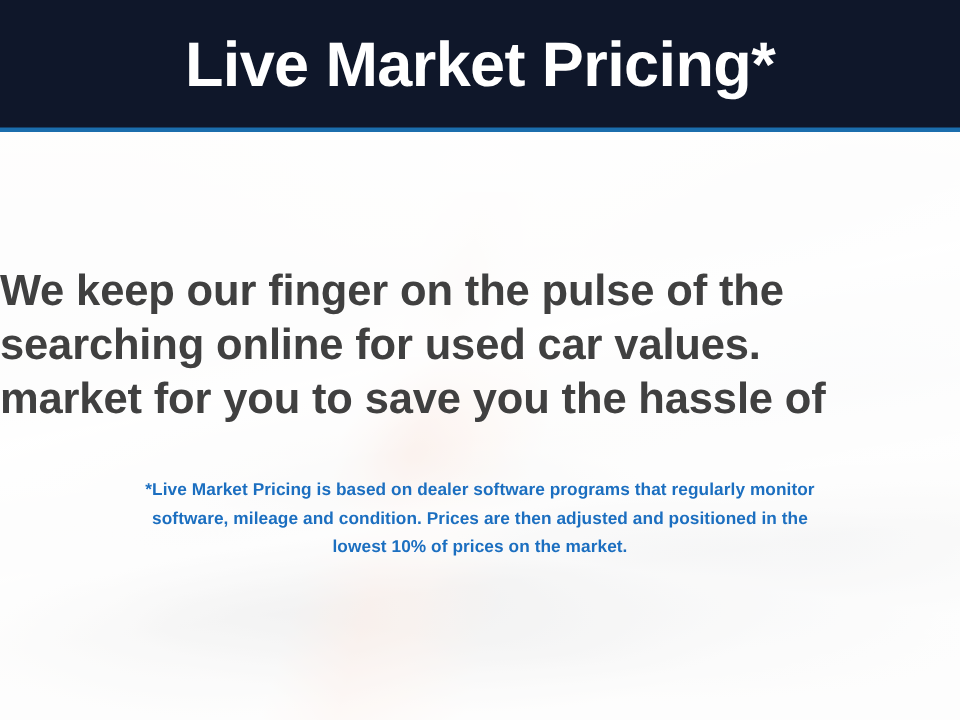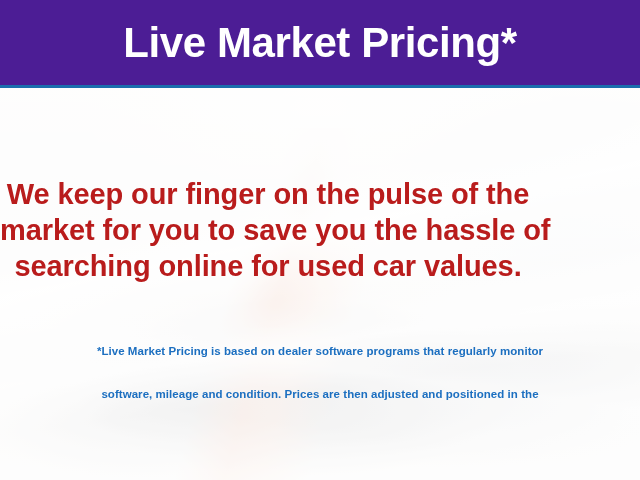--- a/index.html
+++ b/index.html
@@ -23,21 +23,21 @@
     background: #f4f4f2;
   }
 
   
   .header-banner {
     position: absolute;
     left: 0;
     top: 0;
     width: 640px;
     height: 88px;
-    background: #4c1d95;
+    background: #0f172a;
     z-index: 6;
     display: flex;
     align-items: center;
     justify-content: center;
   }
 
   .header-banner::after {
     content: "";
     position: absolute;
     left: 0;
@@ -132,22 +132,22 @@
     width: 640px;
     height: 392px;
     z-index: 5;
   }
 
   .headline {
     position: absolute;
     left: 0;
     top: 88px;
     width: 536px;
-    text-align: center;
-    color: #b91c1c;
+    text-align: left;
+    color: #404040;
     font-size: 29px;
     font-weight: bold;
     line-height: 36px;
     letter-spacing: -0.1px;
   }
 
   .headline-line {
     display: block;
     white-space: nowrap;
   }
@@ -161,21 +161,20 @@
     color: #1c6fc0;
     font-size: 11.5px;
     font-weight: bold;
     line-height: 19px;
     letter-spacing: 0.05px;
   }
 
   .disclaimer-line {
     display: block;
     white-space: nowrap;
-    margin-top: 24px;
   }
 </style>
 </head>
 <body>
 
 <div class="promo-card">
 
   <div class="photo-area">
     <div class="photo-layer ph-body"></div>
     <div class="photo-layer ph-streak2"></div>
@@ -187,23 +186,24 @@
   </div>
 
   <div class="header-banner">
     <h1 class="banner-title">Live Market Pricing*</h1>
   </div>
 
   <div class="content">
 
     <div class="headline">
       <span class="headline-line">We keep our finger on the pulse of the</span>
+      <span class="headline-line">searching online for used car values.</span>
       <span class="headline-line">market for you to save you the hassle of</span>
-      <span class="headline-line">searching online for used car values.</span>
     </div>
 
     <div class="disclaimer">
       <span class="disclaimer-line">*Live Market Pricing is based on dealer software programs that regularly monitor</span>
       <span class="disclaimer-line">software, mileage and condition. Prices are then adjusted and positioned in the</span>
+      <span class="disclaimer-line">lowest 10% of prices on the market.</span>
     </div>
 
   </div>
 </div>
 
 </body></html>

